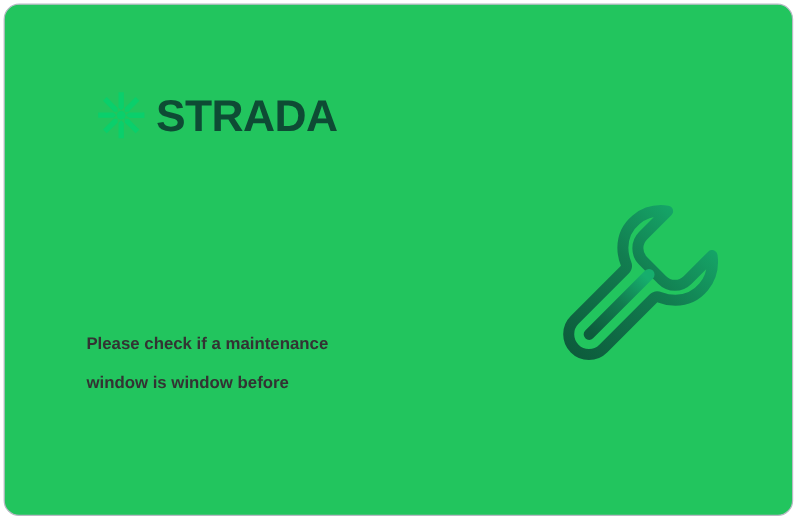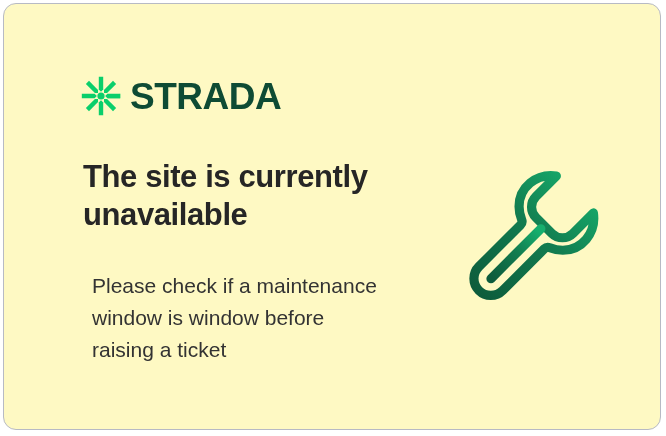--- a/index.html
+++ b/index.html
@@ -20,21 +20,21 @@
     overflow: hidden;
     background: #ffffff;
   }
   .card {
     position: absolute;
     left: 3px;
     top: 3px;
     width: 658px;
     height: 427px;
     box-sizing: border-box;
-    background: #fef9c3;
+    background: #22c55e;
     border: 1px solid #b7bac4;
     border-radius: 13px;
   }
   .brand {
     position: absolute;
     left: 77px;
     top: 70px;
     display: flex;
     align-items: center;
     height: 44px;
@@ -63,27 +63,27 @@
     margin: 0;
     font-size: 31px;
     line-height: 38px;
     font-weight: bold;
     letter-spacing: -0.4px;
     color: #262626;
     font-family: "Liberation Sans", sans-serif;
   }
   .bodytext {
     position: absolute;
-    left: 88px;
+    left: 68px;
     top: 266px;
     width: 320px;
     margin: 0;
-    font-size: 21px;
+    font-size: 14px;
     line-height: 32px;
-    font-weight: normal;
+    font-weight: bold;
     color: #333333;
     font-family: "Liberation Sans", sans-serif;
   }
   .bodytext span { display: block; }
   .wrench {
     position: absolute;
     left: 455px;
     top: 155px;
     width: 155px;
     height: 155px;
@@ -113,26 +113,24 @@
               <path d="M2 44.5 V55.5 H34 L39.5 50 L34 44.5 Z"></path>
               <path d="M98 44.5 V55.5 H66 L60.5 50 L66 44.5 Z"></path>
             </g>
             <circle cx="50" cy="50" r="9"></circle>
           </g>
         </svg>
       </span>
       <span class="brand-word">STRADA</span>
     </div>
 
-    <h1 class="headline">The site is currently unavailable</h1>
 
     <p class="bodytext">
       <span>Please check if a maintenance</span>
       <span>window is window before</span>
-      <span>raising a ticket</span>
     </p>
 
     <div class="wrench">
       <svg viewBox="0 0 160 160" xmlns="http://www.w3.org/2000/svg" aria-hidden="true">
         <defs>
           <linearGradient id="wrenchGrad" x1="0.05" y1="1" x2="0.95" y2="0.05">
             <stop offset="0%" stop-color="#0D5C3C"></stop>
             <stop offset="55%" stop-color="#127D50"></stop>
             <stop offset="100%" stop-color="#16AE6D"></stop>
           </linearGradient>

